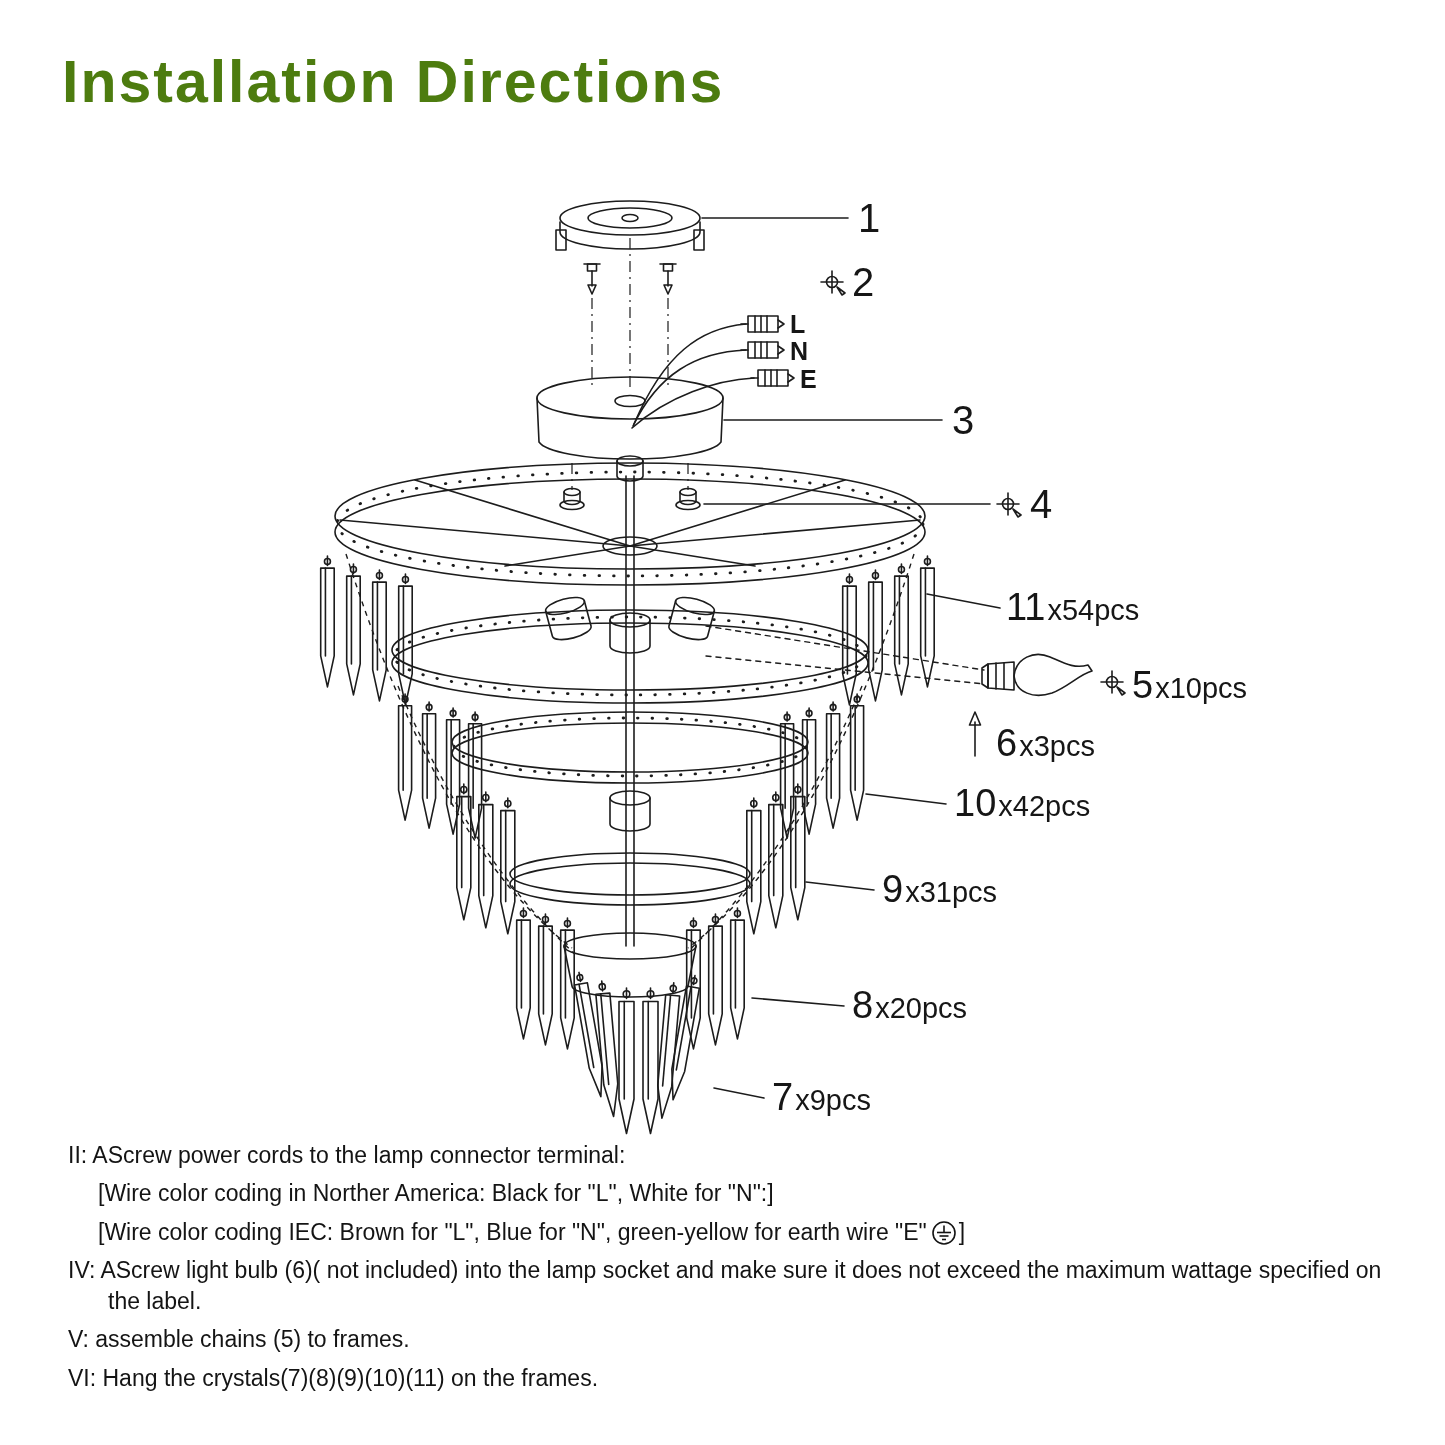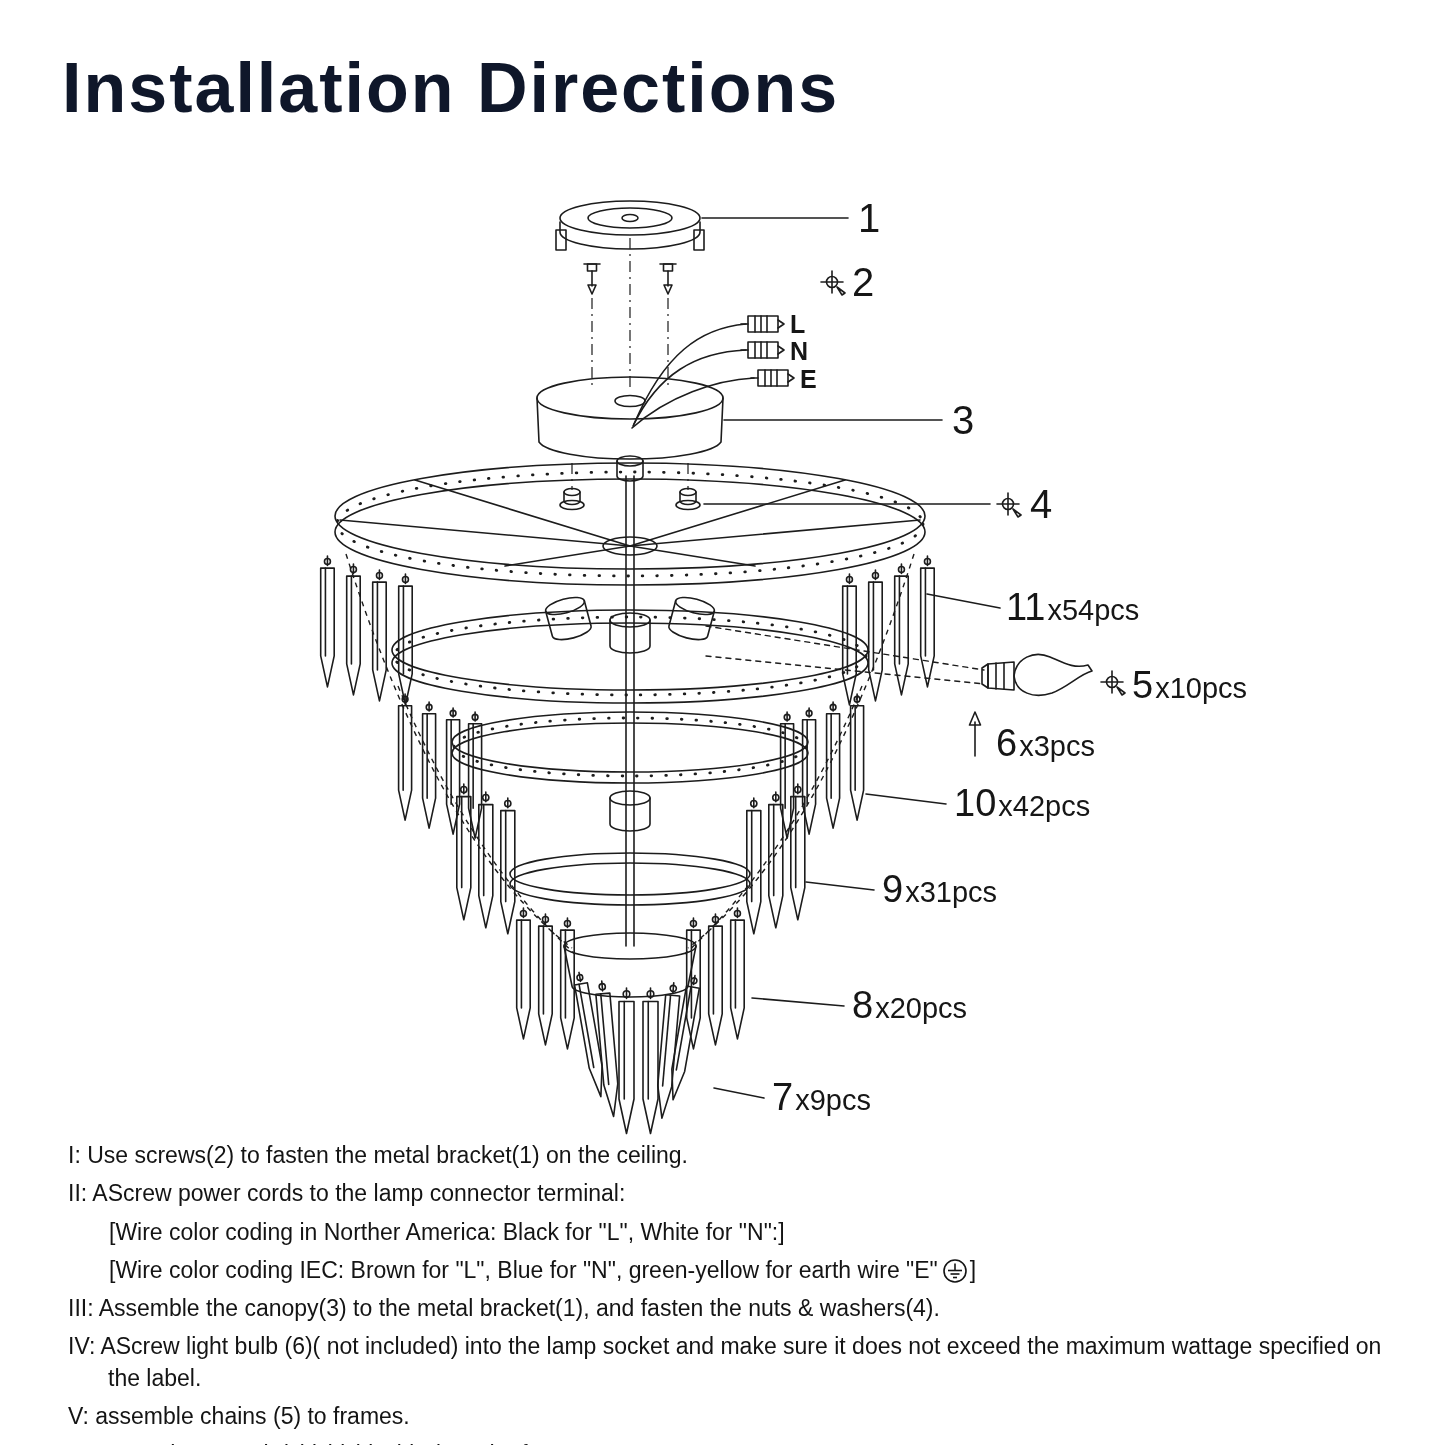--- a/index.html
+++ b/index.html
@@ -1,39 +1,39 @@
 <!DOCTYPE html>
 <html><head>
 <meta charset="utf-8">
 <style>
   * { margin:0; padding:0; box-sizing:border-box; }
   html,body { width:1445px; height:1445px; background:#ffffff;
               font-family:"Liberation Sans", sans-serif; }
   .page { position:relative; width:1445px; height:1445px; background:#ffffff; overflow:hidden; }
 
-  .title { position:absolute; left:62px; top:48px; font-size:70px; font-weight:bold;
-           color:#0f172a; letter-spacing:2px; white-space:nowrap; }
+  .title { position:absolute; left:62px; top:48px; font-size:59px; font-weight:bold;
+           color:#4d7c0f; letter-spacing:2px; white-space:nowrap; }
 
   .diagram-wrap { position:absolute; left:0; top:158px; width:1445px; height:1005px; }
   .diagram-wrap svg { width:100%; height:100%; display:block; }
 
   svg text { fill:#161616; font-family:"Liberation Sans", sans-serif; }
   .s      { stroke:#1c1c1c; stroke-width:1.6; fill:none; stroke-linecap:round; stroke-linejoin:round; }
   .dots   { stroke:#1c1c1c; stroke-width:2.8; fill:none; stroke-dasharray:0.6 14; }
   .chain  { stroke:#1c1c1c; stroke-width:1.4; fill:none; stroke-dasharray:5 5; }
   .dashdot{ stroke:#1c1c1c; stroke-width:1.2; fill:none; stroke-dasharray:11 5 2 5; }
   .lbl  { font-size:40px; }
   .num  { font-size:38px; }
   .qty  { font-size:29px; }
   .wire { font-size:25px; font-weight:bold; }
 
   .instructions { position:absolute; left:68px; top:1140px; width:1330px;
                   color:#141414; font-size:23px; line-height:1.36; }
   .instr-line { padding-left:40px; text-indent:-40px; margin-bottom:7px; }
-  .instr-sub  { margin-left:41px; padding-left:0; text-indent:0; }
+  .instr-sub  { margin-left:30px; padding-left:0; text-indent:0; }
   .earth-icon { display:inline-block; vertical-align:-6px; margin-left:4px; margin-right:2px; }
 </style>
 </head>
 <body>
 
 <div class="page">
 
   <h1 class="title">Installation Directions</h1>
 
   <div class="diagram-wrap">
@@ -276,31 +276,29 @@
         <text x="882" y="744"><tspan class="num">9</tspan><tspan class="qty" dx="2">x31pcs</tspan></text>
 
         <text x="852" y="860"><tspan class="num">8</tspan><tspan class="qty" dx="2">x20pcs</tspan></text>
 
         <text x="772" y="952"><tspan class="num">7</tspan><tspan class="qty" dx="2">x9pcs</tspan></text>
       </g>
     </svg>
   </div>
 
   <div class="instructions">
-    <div class="instr-line">I:  Use screws(2) to fasten the metal bracket(1) on the ceiling.</div>
     <div class="instr-line">II: AScrew power cords to the lamp connector terminal:</div>
     <div class="instr-line instr-sub">[Wire color coding in Norther America: Black for "L", White for "N":]</div>
     <div class="instr-line instr-sub"><span>[Wire color coding IEC: Brown for "L", Blue for "N", green-yellow for earth wire "E"</span><svg class="earth-icon" width="26" height="26" viewBox="0 0 26 26">
           <g fill="none" stroke="#141414" stroke-width="1.6">
             <circle cx="13" cy="13" r="11"></circle>
             <line x1="13" y1="5.5" x2="13" y2="12"></line>
             <line x1="6" y1="12.5" x2="20" y2="12.5"></line>
             <line x1="8.5" y1="16" x2="17.5" y2="16"></line>
             <line x1="11" y1="19.5" x2="15" y2="19.5"></line>
           </g>
         </svg><span>]</span></div>
-    <div class="instr-line">III: Assemble the canopy(3) to the metal bracket(1), and fasten the nuts &amp; washers(4).</div>
     <div class="instr-line">IV: AScrew light bulb (6)( not included) into the lamp socket and make sure it does not exceed the maximum wattage specified on the label.</div>
     <div class="instr-line">V:  assemble chains (5) to frames.</div>
     <div class="instr-line">VI: Hang the crystals(7)(8)(9)(10)(11) on the frames.</div>
   </div>
 
 </div>
 
 </body></html>

